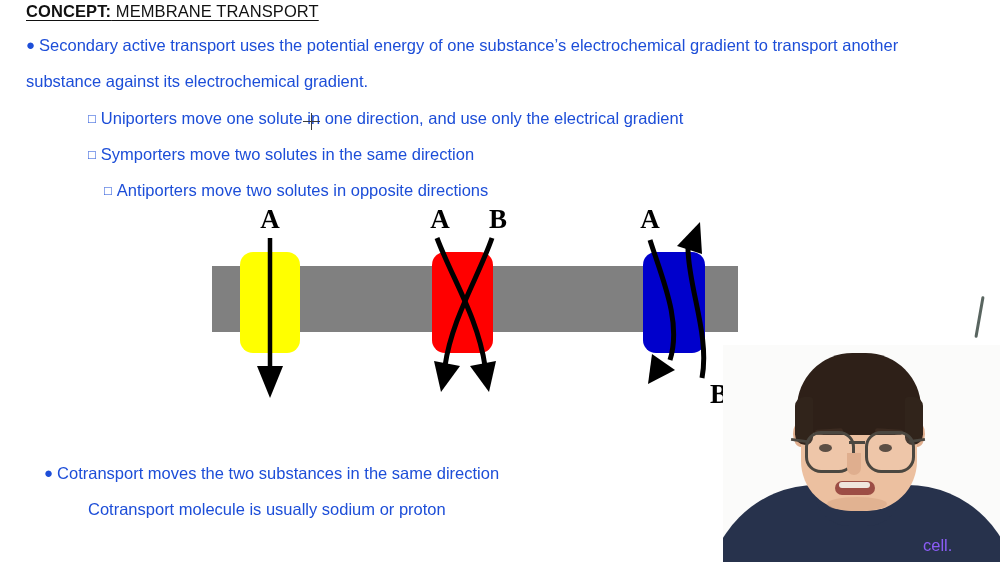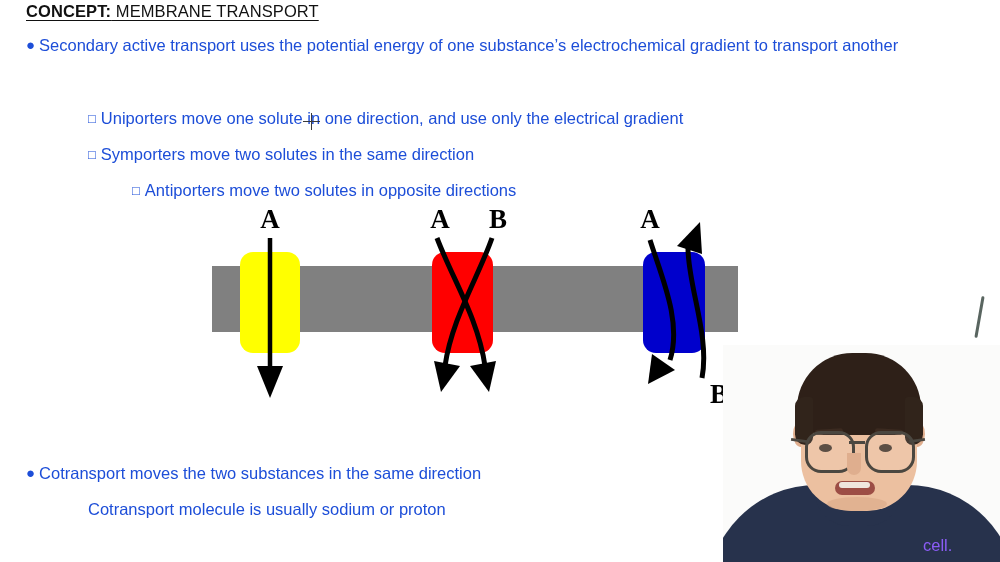--- a/index.html
+++ b/index.html
@@ -56,22 +56,22 @@
   .bullet-sq {
     font-size: 13px;
     vertical-align: 1px;
     padding-right: 5px;
   }
 
   .l-sec1   { left: 26px;  top: 36px; }
   .l-sec2   { left: 26px;  top: 72px; }
   .l-uni    { left: 88px;  top: 109px; }
   .l-sym    { left: 88px;  top: 145px; }
-  .l-anti   { left: 100px;  top: 181px; padding-left: 32px; }
-  .l-cot1   { left: 26px;  top: 464px; }
+  .l-anti   { left: 72px;  top: 181px; padding-left: 32px; }
+  .l-cot1   { left: 44px;  top: 464px; }
   .l-cot2   { left: 88px;  top: 500px; }
   .l-cot3   { left: 88px;  top: 536px; }
 
   
   .crosshair {
     position: absolute;
     left: 303px;
     top: 113px;
     width: 17px;
     height: 17px;
@@ -217,20 +217,23 @@
 <div id="slide">
 
   <div class="heading">
     <span class="lead">CONCEPT:</span><span class="rest"> MEMBRANE TRANSPORT</span>
   </div>
 
   <div class="line l-sec1">
     <span class="bullet-dot">●</span><span>Secondary active transport uses the potential energy of one substance’s electrochemical gradient to transport another</span>
   </div>
 
+  <div class="line l-sec2">
+    <span>substance against its electrochemical gradient.</span>
+  </div>
 
   <div class="line l-uni">
     <span class="bullet-sq">□</span><span>Uniporters move one solute  in one direction, and use only the electrical gradient</span>
   </div>
 
   <div class="line l-sym">
     <span class="bullet-sq">□</span><span>Symporters move two solutes in the same direction</span>
   </div>
 
   <div class="line l-anti">

